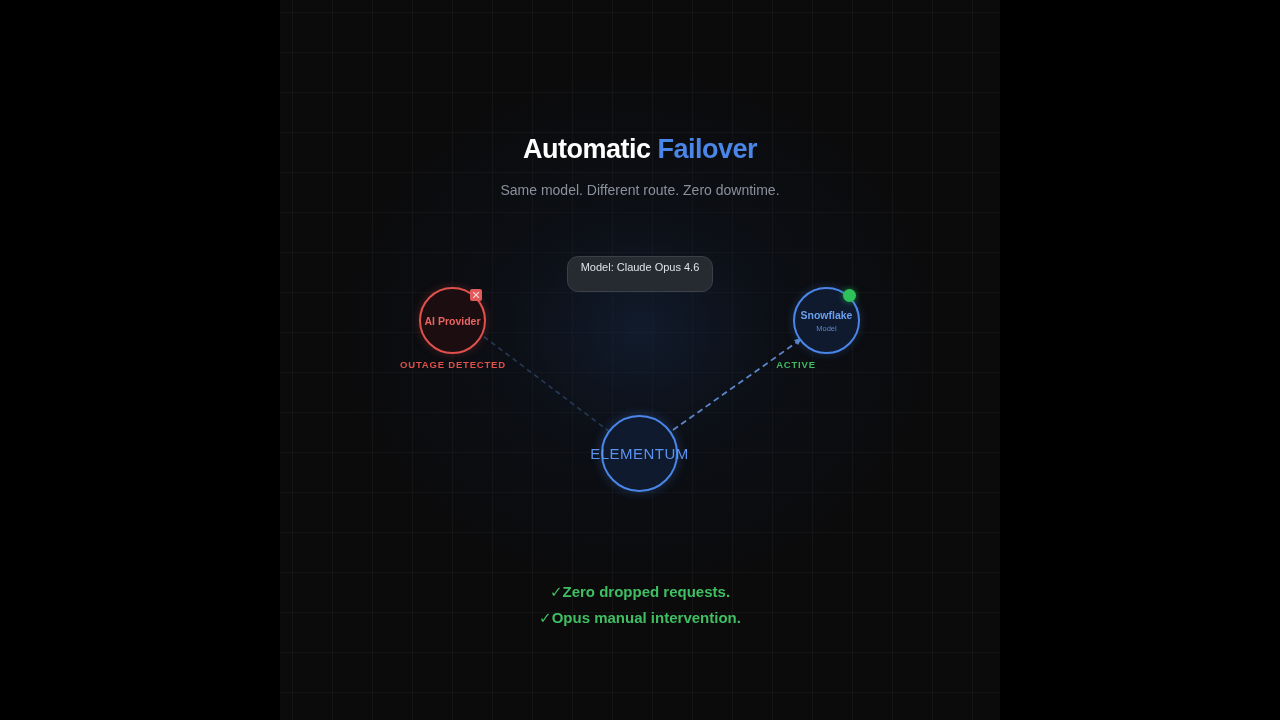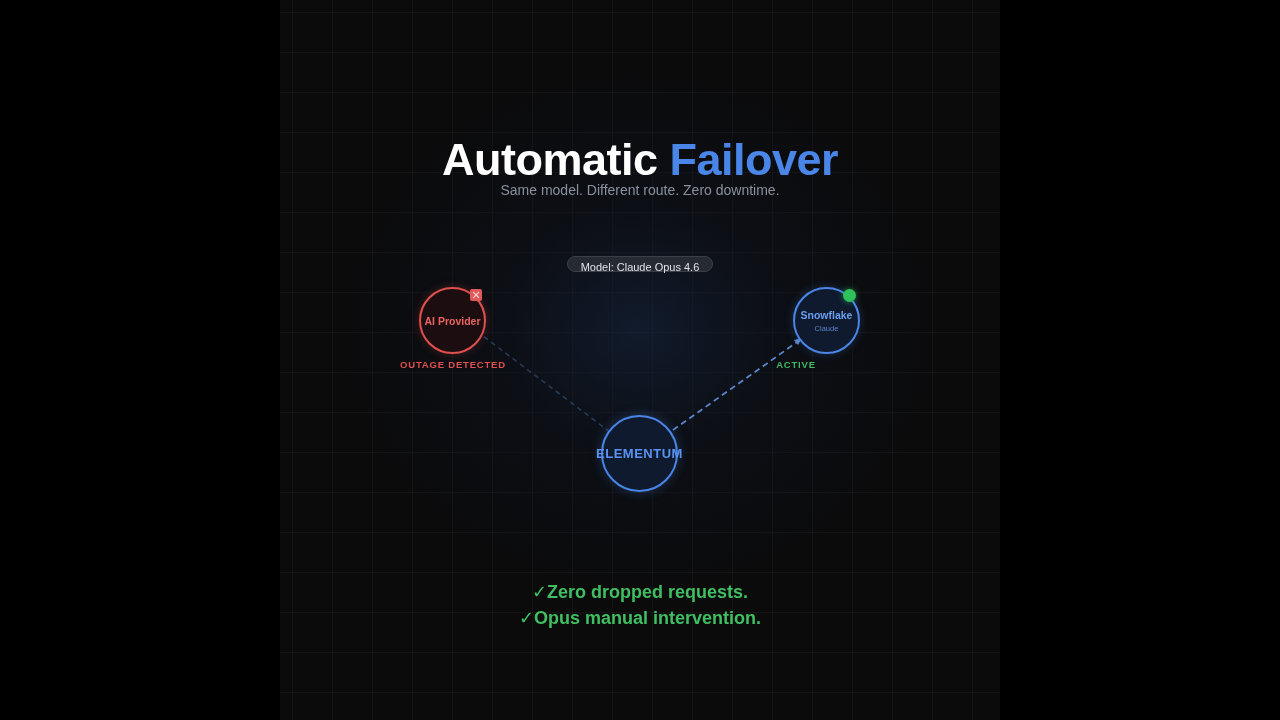--- a/index.html
+++ b/index.html
@@ -13,32 +13,32 @@
         radial-gradient(ellipse 300px 260px at 360px 330px, rgba(22,40,70,0.55) 0%, rgba(14,22,38,0.35) 45%, rgba(11,11,12,0) 100%),
         linear-gradient(to right, rgba(255,255,255,0.035) 1px, transparent 1px),
         linear-gradient(to bottom, rgba(255,255,255,0.035) 1px, transparent 1px);
       background-size: 100% 100%, 40px 40px, 40px 40px;
       background-position: 0 0, 12px 12px, 12px 12px;
       overflow: hidden;
     }
 
     .title {
       position: absolute; left: 0; width: 720px; top: 134px;
-      text-align: center; font-size: 45px; font-weight: 700; letter-spacing: -0.5px;
+      text-align: center; font-size: 27px; font-weight: 700; letter-spacing: -0.5px;
       color: #ffffff;
     }
     .title .accent { color: #4a86e8; }
 
     .subtitle {
       position: absolute; left: 0; width: 720px; top: 182px;
       text-align: center; font-size: 14px; color: #8a909c;
     }
 
     .model-pill {
-      position: absolute; left: 287px; top: 256px; width: 146px; height: 16px;
+      position: absolute; left: 287px; top: 256px; width: 146px; height: 36px;
       border-radius: 11px; background: #262a31; border: 1px solid #3a3f48;
       color: #dfe2e7; font-size: 11px; line-height: 20px; text-align: center;
     }
 
     svg.links { position: absolute; left: 0; top: 0; width: 720px; height: 720px; }
 
     .node {
       position: absolute; border-radius: 50%;
       display: flex; flex-direction: column; align-items: center; justify-content: center;
       text-align: center;
@@ -56,21 +56,21 @@
       box-shadow: 0 0 10px rgba(74,134,232,0.25);
     }
     .node-snowflake .label { color: #6a9ff0; font-size: 10.5px; font-weight: 700; }
     .node-snowflake .sub { color: #5b86c9; font-size: 7.5px; margin-top: 3px; }
 
     .node-elementum {
       left: 321px; top: 415px; width: 77px; height: 77px;
       border: 2px solid #4a86e8; background: #0f1a2e;
       box-shadow: 0 0 12px rgba(74,134,232,0.3);
     }
-    .node-elementum .label { color: #5a94f0; font-size: 13px; font-weight: 700; letter-spacing: 0.5px; }
+    .node-elementum .label { color: #5a94f0; font-size: 15px; font-weight: 400; letter-spacing: 0.5px; }
 
     .x-badge {
       position: absolute; left: 190px; top: 289px; width: 12px; height: 12px;
       background: #e2595a; border-radius: 2px;
       display: flex; align-items: center; justify-content: center;
       color: #ffd6d6; font-size: 11px; line-height: 12px; font-weight: 700;
     }
     .status-dot {
       position: absolute; left: 563px; top: 289px; width: 13px; height: 13px;
       border-radius: 50%; background: #2fc25b;
@@ -79,21 +79,21 @@
 
     .status-label {
       position: absolute; font-size: 9.5px; font-weight: 700; letter-spacing: 0.8px;
       text-align: center;
     }
     .status-outage { left: 112px; top: 359px; width: 122px; color: #e0504d; }
     .status-active { left: 476px; top: 359px; width: 80px; color: #3fb860; }
 
     .bullets {
       position: absolute; left: 0; width: 720px; top: 579px;
-      text-align: center; color: #3fbf62; font-size: 18px; font-weight: 700;
+      text-align: center; color: #3fbf62; font-size: 15px; font-weight: 700;
       line-height: 26px;
     }
   </style>
 </head>
 <body>
 
 <div class="stage">
 
   <div class="title">
     <span>Automatic</span>
@@ -111,21 +111,21 @@
   </svg>
 
   <div class="node node-provider">
     <span class="label">AI Provider</span>
   </div>
   <div class="x-badge">✕</div>
   <div class="status-label status-outage">OUTAGE DETECTED</div>
 
   <div class="node node-snowflake">
     <span class="label">Snowflake</span>
-    <span class="sub">Claude</span>
+    <span class="sub">Model</span>
   </div>
   <div class="status-dot"></div>
   <div class="status-label status-active">ACTIVE</div>
 
   <div class="node node-elementum">
     <span class="label">ELEMENTUM</span>
   </div>
 
   <div class="bullets">
     <div>

